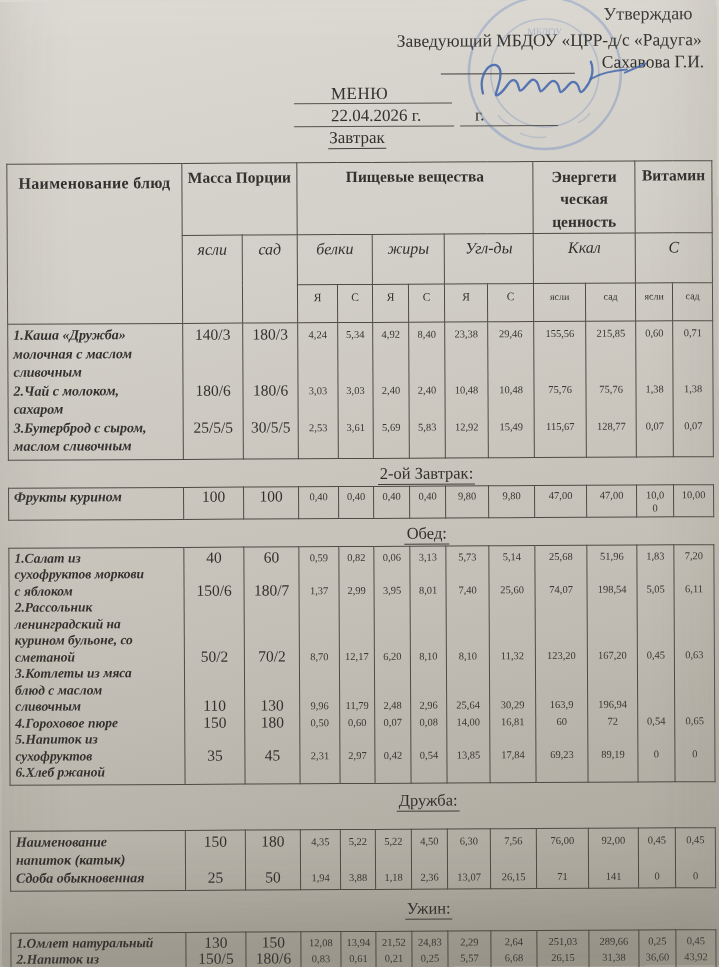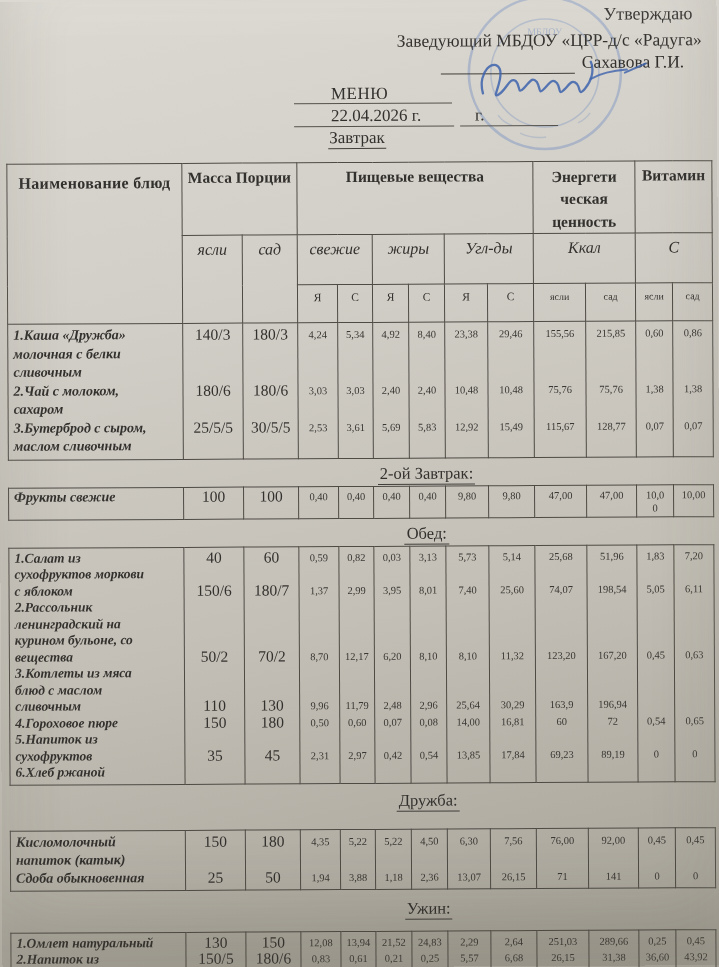--- a/index.html
+++ b/index.html
@@ -11,21 +11,21 @@
   }
   .sheet{position:relative;width:719px;height:967px;transform:rotate(-0.3deg);}
   .vignette{position:absolute;inset:0;pointer-events:none;z-index:9;
     box-shadow:inset 0 -55px 70px rgba(70,64,52,.18), inset 0 15px 50px rgba(255,255,255,.12);}
 
   
   .topheader{position:relative;height:162px;}
   .approve{position:absolute;top:5px;right:24px;font-size:18px;}
   .director{position:absolute;top:31px;right:15px;font-size:17.5px;}
   .signline{position:absolute;top:74px;left:443px;width:134px;border-bottom:1.6px solid #403e3a;}
-  .signer{position:absolute;top:53px;left:584px;font-size:17.5px;}
+  .signer{position:absolute;top:53px;left:604px;font-size:17.5px;}
   .menu-title{position:absolute;top:84px;left:333px;font-size:17px;letter-spacing:.5px;}
   .u1{position:absolute;top:103px;left:296px;width:158px;border-bottom:1.6px solid #55524c;}
   .menu-date{position:absolute;top:106px;left:333px;font-size:17px;}
   .u2{position:absolute;top:126px;left:296px;width:160px;border-bottom:1.6px solid #55524c;}
   .extra-g{position:absolute;top:106px;left:477px;font-size:17px;}
   .u3{position:absolute;top:126px;left:462px;width:98px;border-bottom:1.6px solid #55524c;}
   .bf-label{position:absolute;top:128px;left:330px;font-size:17px;}
   .bf-label span{border-bottom:1.6px solid #403e3a;padding:0 1px 1px;}
   .stamp{position:absolute;top:-14px;left:452px;z-index:0;}
   .signature{position:absolute;top:52px;left:477px;z-index:2;}
@@ -110,42 +110,42 @@
       <tr class="h1">
         <td class="th name-h" rowspan="3">Наименование блюд</td>
         <td class="th" colspan="2">Масса Порции</td>
         <td class="th" colspan="6">Пищевые вещества</td>
         <td class="th energy-h" colspan="2">Энергети ческая ценность</td>
         <td class="th" colspan="2">Витамин</td>
       </tr>
       <tr class="h2">
         <td class="sub" rowspan="2">ясли</td>
         <td class="sub" rowspan="2">сад</td>
-        <td class="sub" colspan="2">свежие</td>
+        <td class="sub" colspan="2">белки</td>
         <td class="sub" colspan="2">жиры</td>
         <td class="sub" colspan="2">Угл-ды</td>
         <td class="sub" colspan="2">Ккал</td>
         <td class="sub" colspan="2">С</td>
       </tr>
       <tr class="h3">
         <td class="mini">Я</td>
         <td class="mini">С</td>
         <td class="mini">Я</td>
         <td class="mini">С</td>
         <td class="mini">Я</td>
         <td class="mini">С</td>
         <td class="mini-sm">ясли</td>
         <td class="mini-sm">сад</td>
         <td class="mini-sm">ясли</td>
         <td class="mini-sm">сад</td>
       </tr>
       <tr class="drow">
         <td class="name-cell">
             <div class="ln">1.Каша «Дружба»</div>
-            <div class="ln">молочная с белки</div>
+            <div class="ln">молочная с маслом</div>
             <div class="ln">сливочным</div>
             <div class="ln">2.Чай с молоком,</div>
             <div class="ln">сахаром</div>
             <div class="ln">3.Бутерброд с сыром,</div>
             <div class="ln">маслом сливочным</div>
           </td>
         <td class="mass-cell">
             <div class="ln">140/3</div>
             <div class="ln"></div>
             <div class="ln"></div>
@@ -238,21 +238,21 @@
         <td class="val-cell">
             <div class="ln">0,60</div>
             <div class="ln"></div>
             <div class="ln"></div>
             <div class="ln">1,38</div>
             <div class="ln"></div>
             <div class="ln">0,07</div>
             <div class="ln"></div>
           </td>
         <td class="val-cell">
-            <div class="ln">0,86</div>
+            <div class="ln">0,71</div>
             <div class="ln"></div>
             <div class="ln"></div>
             <div class="ln">1,38</div>
             <div class="ln"></div>
             <div class="ln">0,07</div>
             <div class="ln"></div>
           </td>
       </tr>
     </tbody>
   </table>
@@ -271,21 +271,21 @@
       <col style="width:43px">
         <col style="width:46px">
         <col style="width:52px">
         <col style="width:50px">
       <col style="width:37px">
         <col style="width:40px">
     </colgroup>
     <tbody>
       <tr class="drow">
         <td class="name-cell">
-            <div class="ln">Фрукты свежие</div>
+            <div class="ln">Фрукты курином</div>
           </td>
         <td class="mass-cell">
             <div class="ln">100</div>
           </td>
         <td class="mass-cell">
             <div class="ln">100</div>
           </td>
         <td class="val-cell">
             <div class="ln">0,40</div>
           </td>
@@ -341,21 +341,21 @@
     </colgroup>
     <tbody>
       <tr class="drow">
         <td class="name-cell">
             <div class="ln">1.Салат из</div>
             <div class="ln">сухофруктов моркови</div>
             <div class="ln">с яблоком</div>
             <div class="ln">2.Рассольник</div>
             <div class="ln">ленинградский на</div>
             <div class="ln">курином бульоне, со</div>
-            <div class="ln">вещества</div>
+            <div class="ln">сметаной</div>
             <div class="ln">3.Котлеты из мяса</div>
             <div class="ln">блюд с маслом</div>
             <div class="ln">сливочным</div>
             <div class="ln">4.Гороховое пюре</div>
             <div class="ln">5.Напиток из</div>
             <div class="ln">сухофруктов</div>
             <div class="ln">6.Хлеб ржаной</div>
           </td>
         <td class="mass-cell">
             <div class="ln">40</div>
@@ -415,21 +415,21 @@
             <div class="ln">12,17</div>
             <div class="ln"></div>
             <div class="ln"></div>
             <div class="ln">11,79</div>
             <div class="ln">0,60</div>
             <div class="ln"></div>
             <div class="ln">2,97</div>
             <div class="ln"></div>
           </td>
         <td class="val-cell">
-            <div class="ln">0,03</div>
+            <div class="ln">0,06</div>
             <div class="ln"></div>
             <div class="ln">3,95</div>
             <div class="ln"></div>
             <div class="ln"></div>
             <div class="ln"></div>
             <div class="ln">6,20</div>
             <div class="ln"></div>
             <div class="ln"></div>
             <div class="ln">2,48</div>
             <div class="ln">0,07</div>
@@ -567,21 +567,21 @@
       <col style="width:43px">
         <col style="width:46px">
         <col style="width:52px">
         <col style="width:50px">
       <col style="width:37px">
         <col style="width:40px">
     </colgroup>
     <tbody>
       <tr class="drow">
         <td class="name-cell">
-            <div class="ln">Кисломолочный</div>
+            <div class="ln">Наименование</div>
             <div class="ln">напиток (катык)</div>
             <div class="ln">Сдоба обыкновенная</div>
           </td>
         <td class="mass-cell">
             <div class="ln">150</div>
             <div class="ln"></div>
             <div class="ln">25</div>
           </td>
         <td class="mass-cell">
             <div class="ln">180</div>

